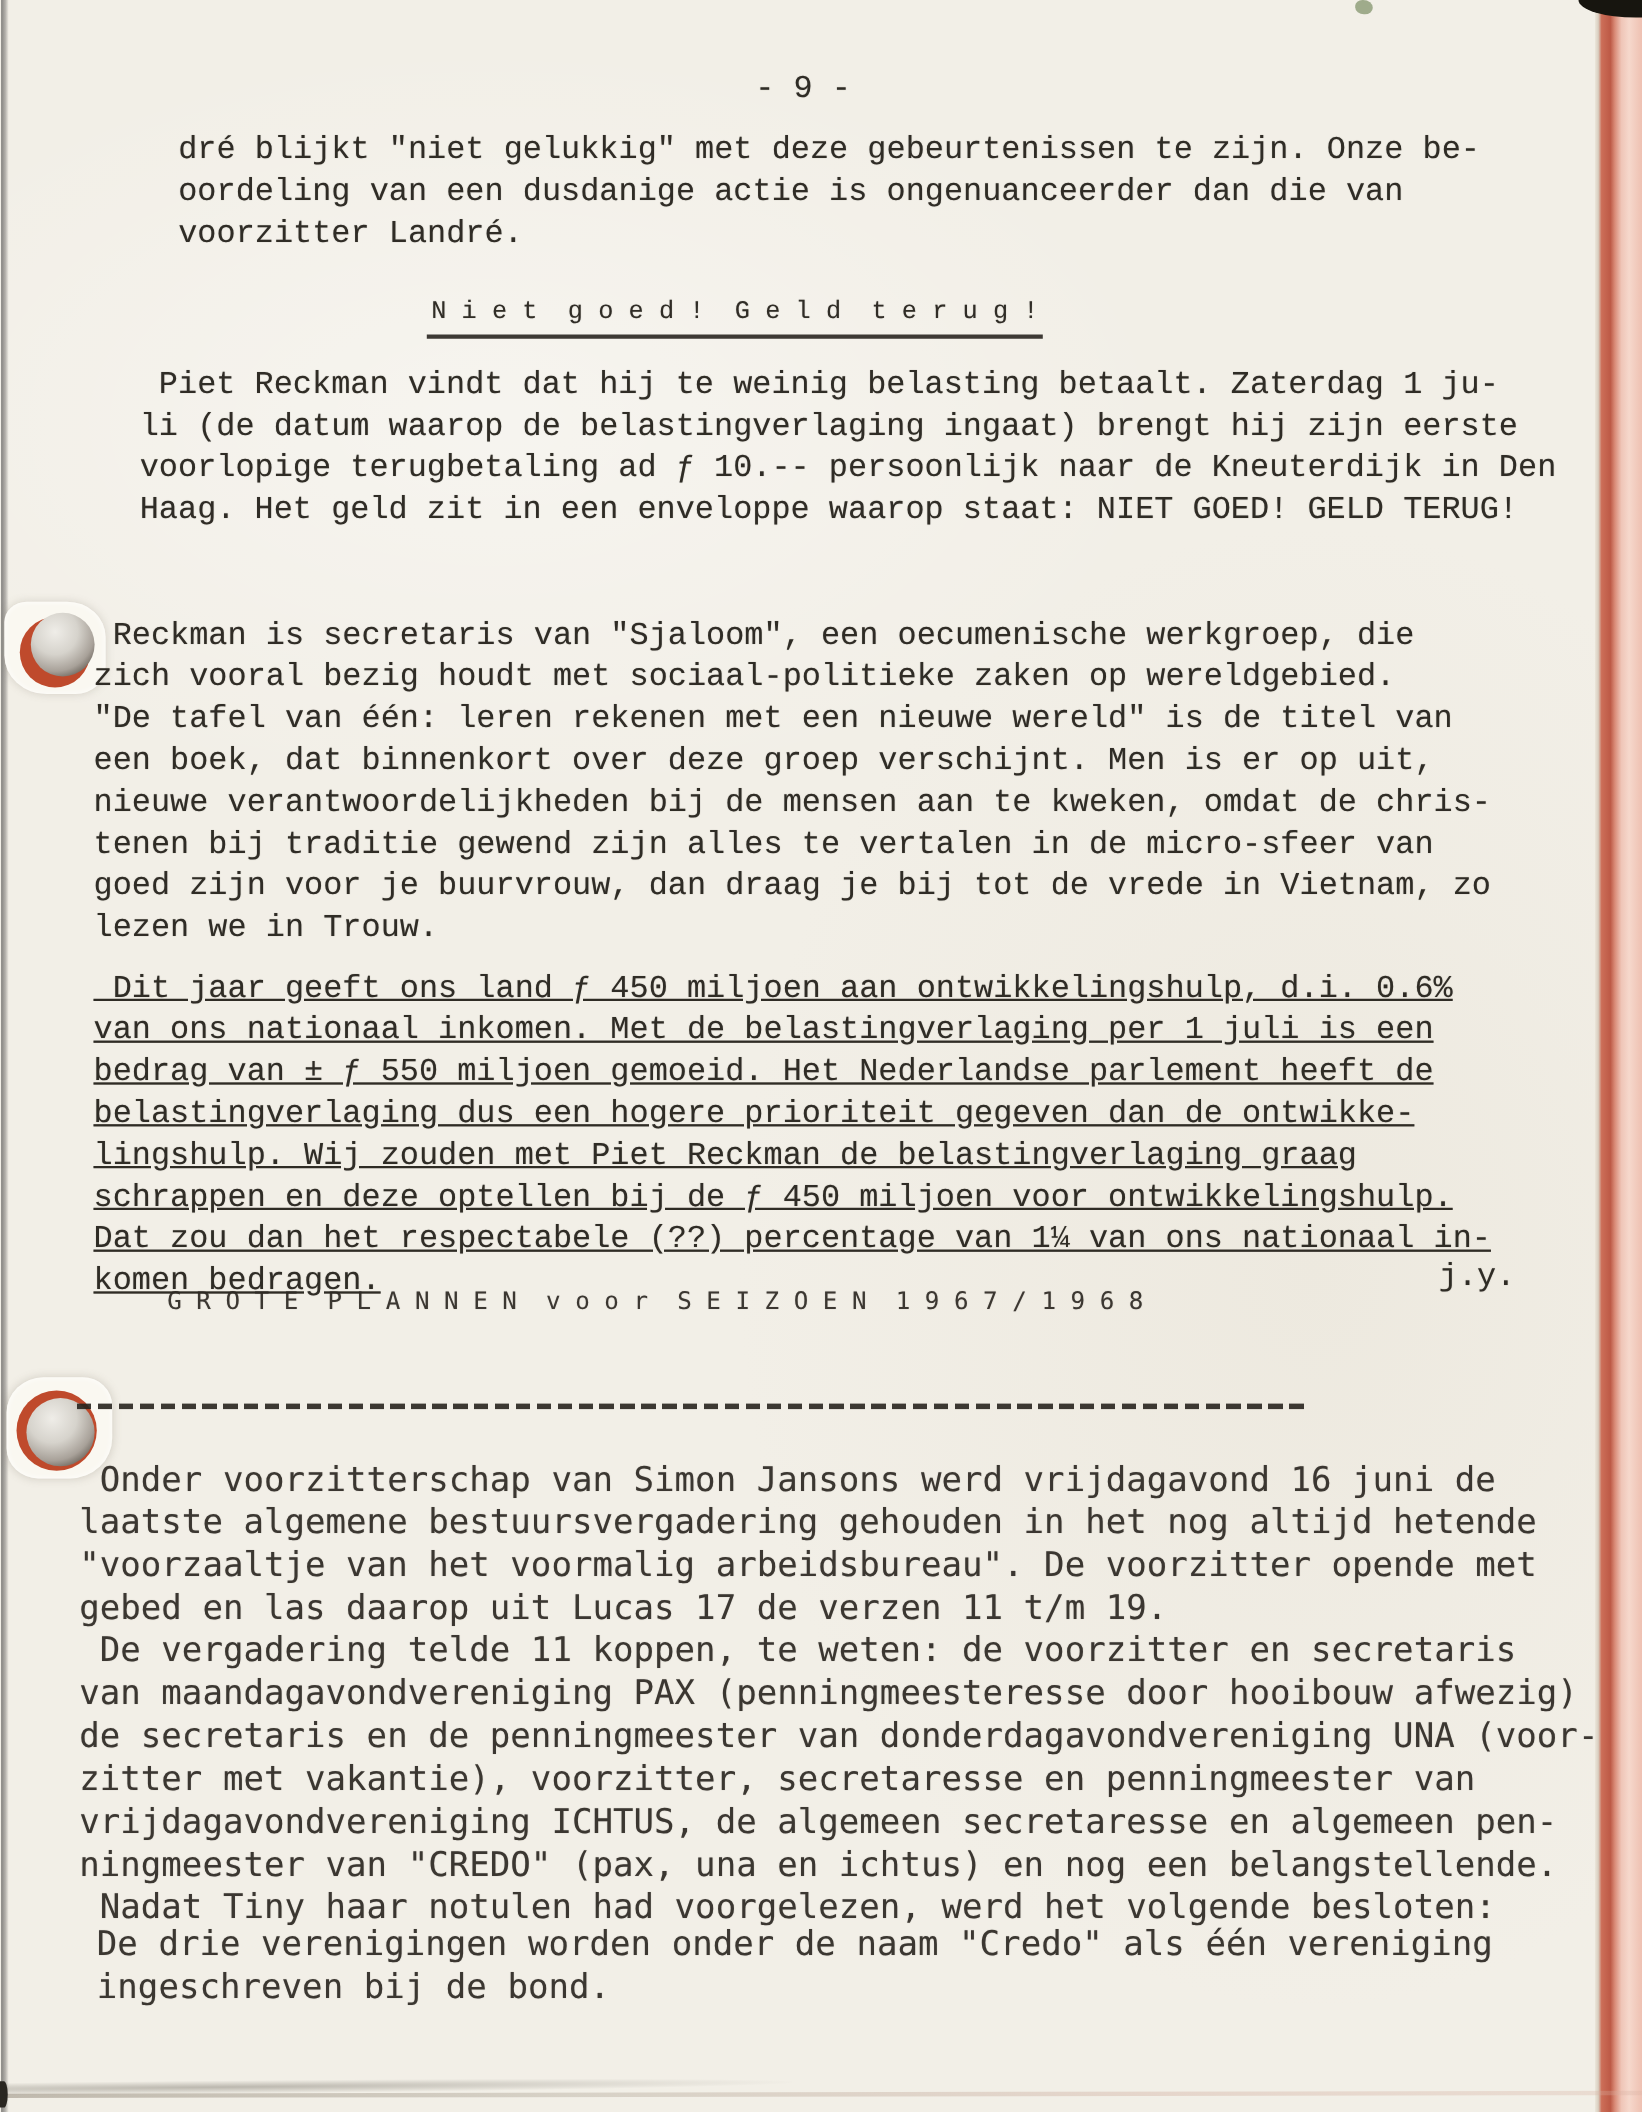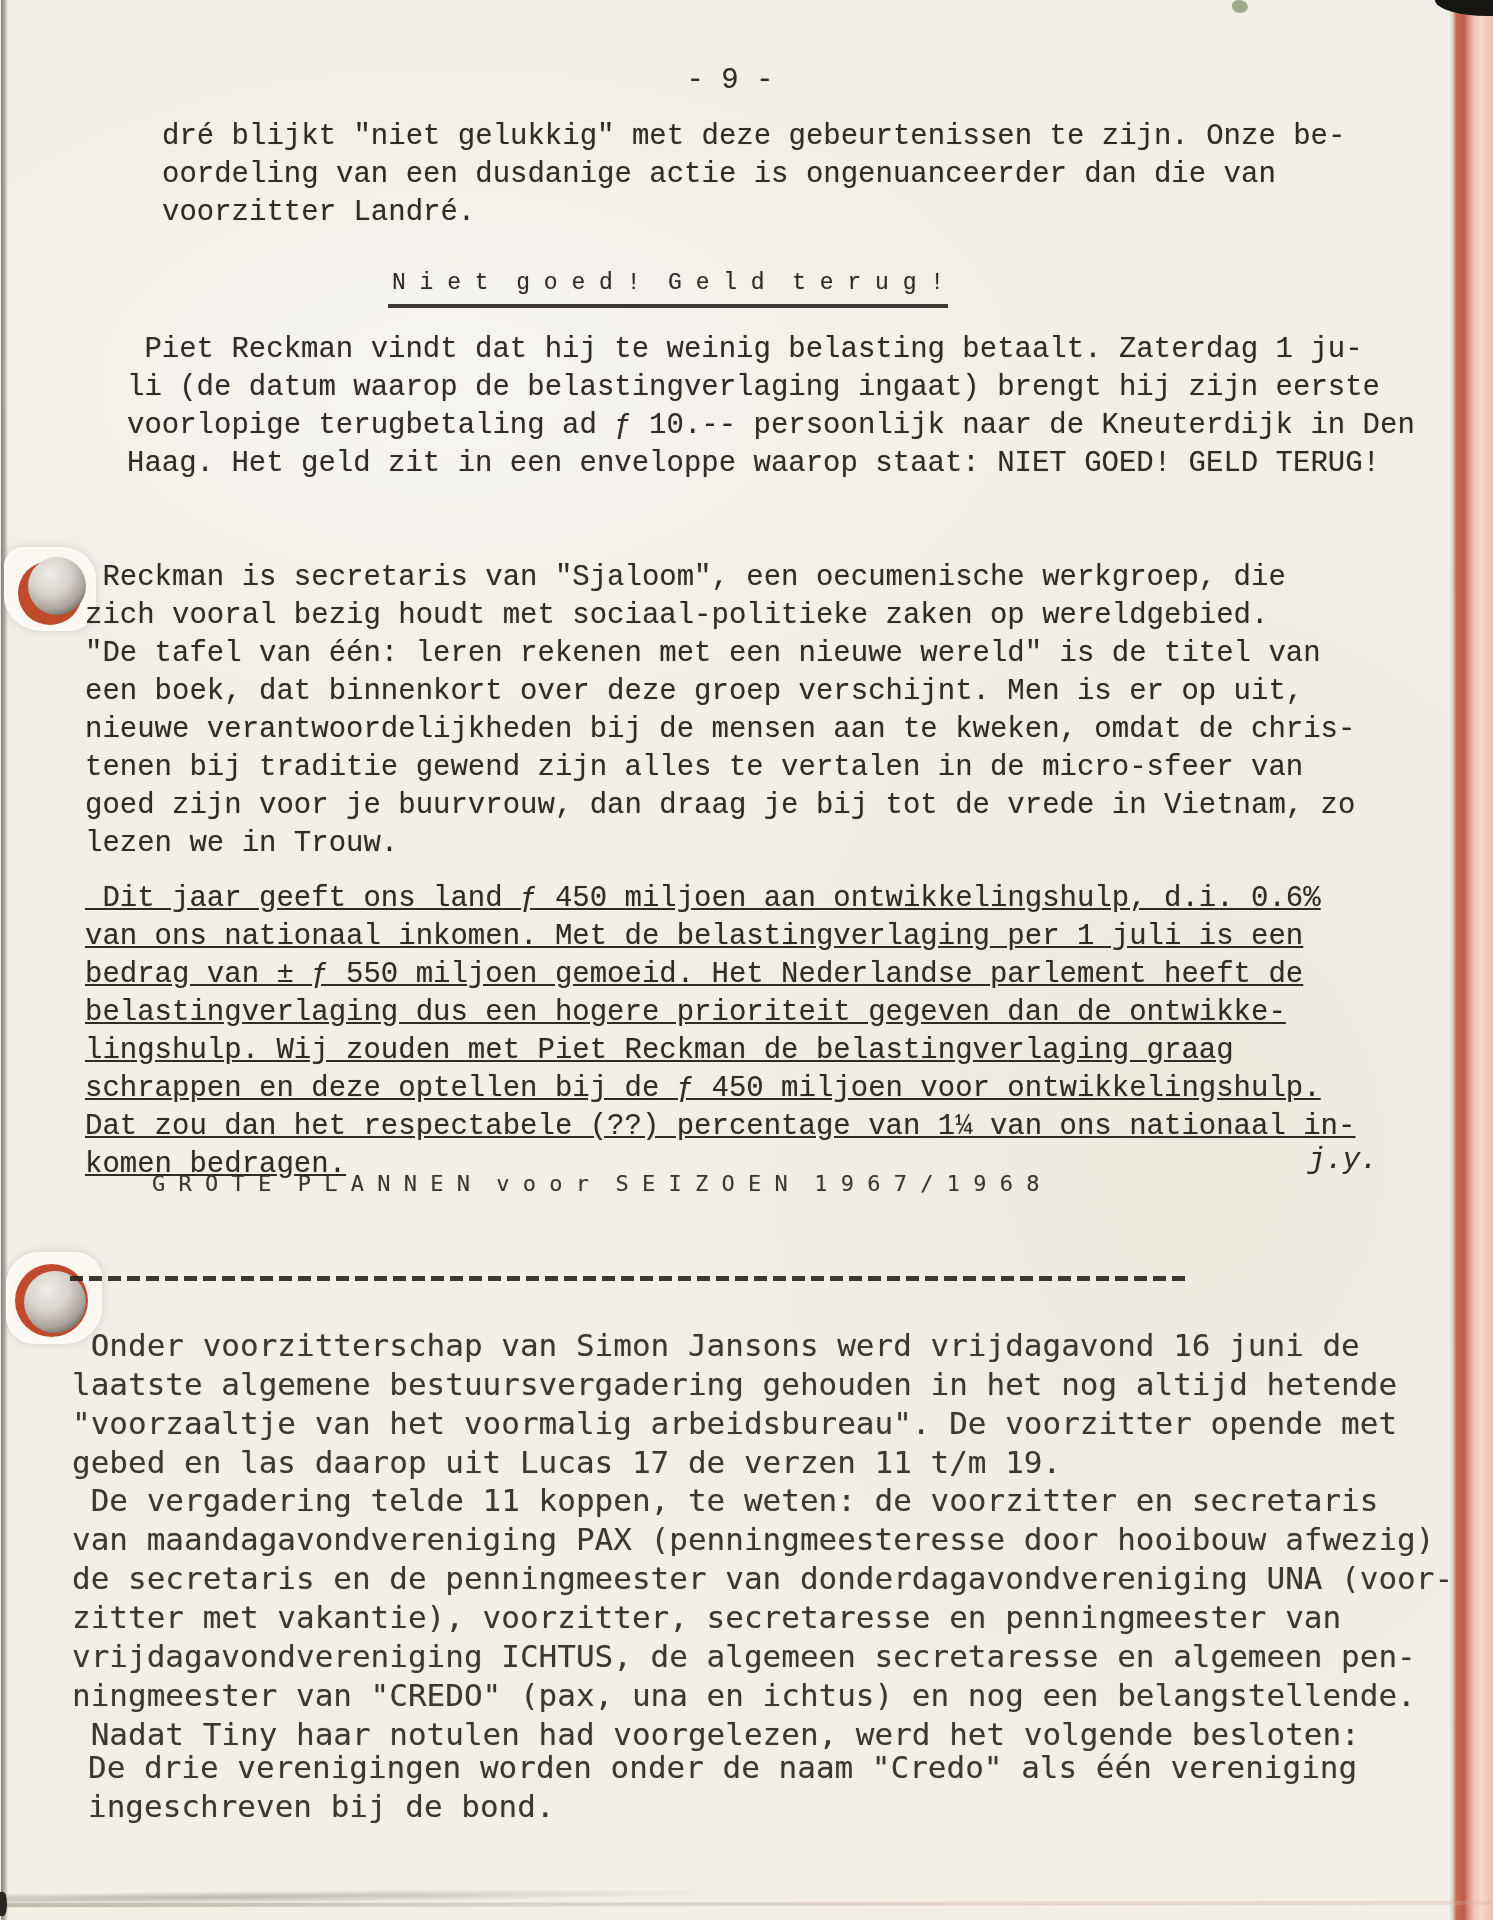--- a/index.html
+++ b/index.html
@@ -97,21 +97,21 @@
   .heading1 {
     left: 392px; top: 268px;
     font-size: 23px; line-height: 30px;
     border-bottom: 4px solid rgba(35,31,26,0.88);
     padding: 0 4px 6px 4px; margin-left: -4px;
   }
   .para1 { left: 85px; top: 331px; margin-left: 42px; }
   .para2 { left: 85px; top: 483px; }
   .para3 { left: 85px; top: 559px; }
   .para4 { left: 85px; top: 880px; text-decoration: underline; }
-  .signature { left: 1308px; top: 1142px; font-style: italic; }
+  .signature { left: 1308px; top: 1142px; }
   .heading2 { left: 104px; top: 1168px; font-size: 22px; line-height: 32px; margin-left: 48px; }
   .dash-rule {
     position: absolute; left: 70px; top: 1276px; width: 1118px; height: 5px;
     background: repeating-linear-gradient(90deg,
       rgba(40,36,30,0.9) 0px, rgba(40,36,30,0.9) 13px, transparent 13px, transparent 19px);
   }
   .a2para1 { left: 72px; top: 1310px; margin-top: 16px; }
   .a2para2 { left: 72px; top: 1466px; margin-top: 15px; }
   .decision { left: 88px; top: 1748px; }
 </style>

